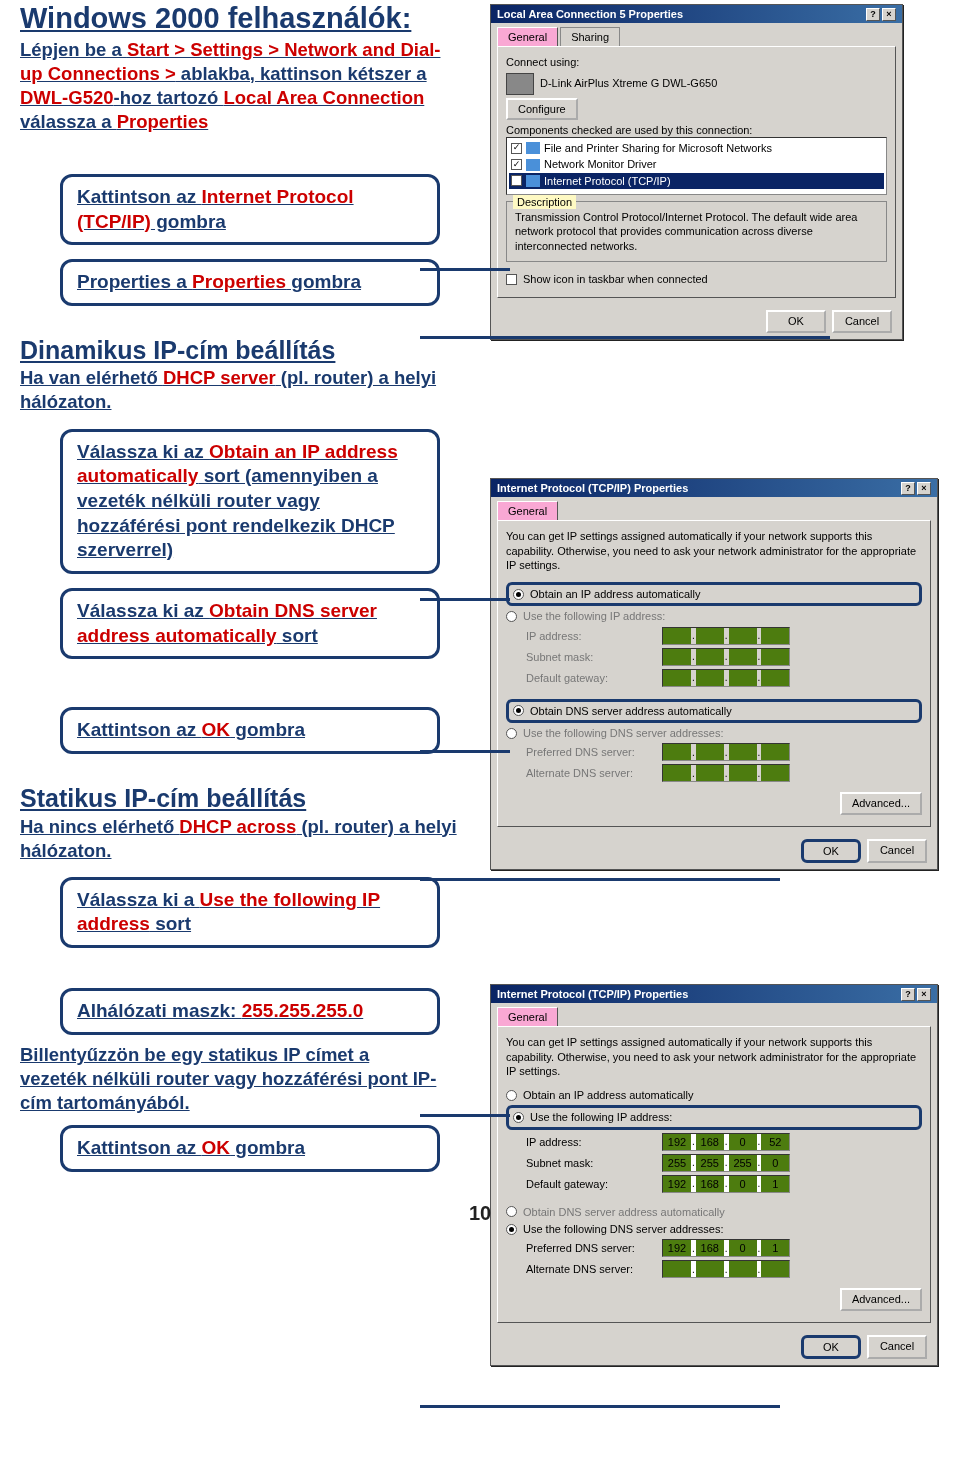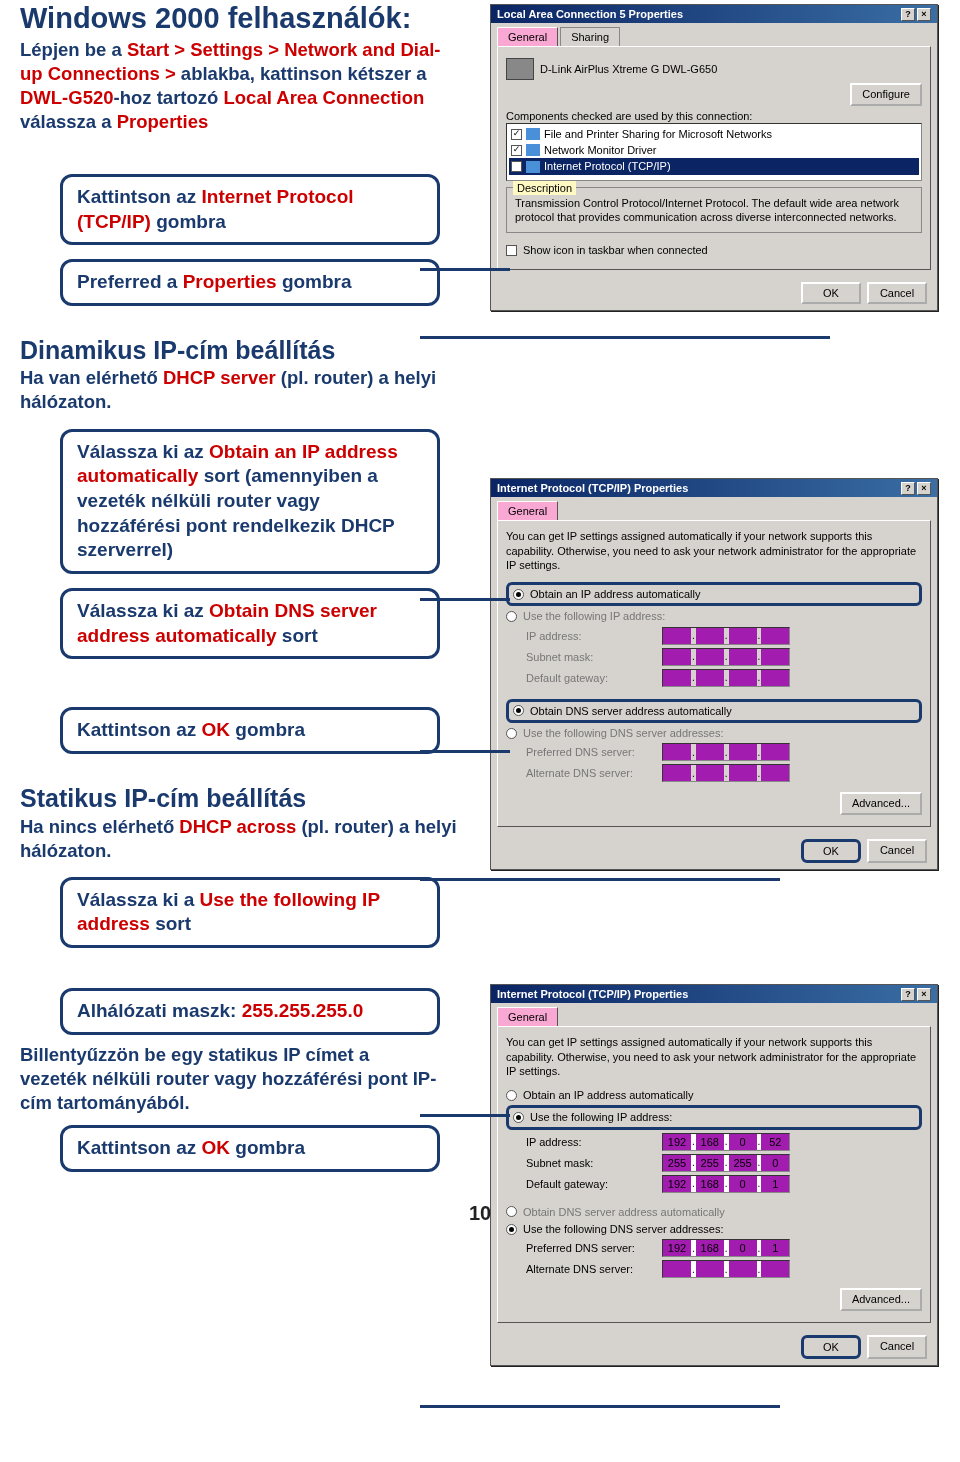--- a/index.html
+++ b/index.html
@@ -7,21 +7,21 @@
     font-family: Arial, Helvetica, sans-serif;
     width: 960px;
     height: 1462px;
     background: #fff;
     position: relative;
     color: #1a3a6e;
     font-size: 18px;
     line-height: 1.3;
   }
   .page { position: relative; padding: 0 20px 60px 20px; }
-  .left-col { width: 440px; }
+  .left-col { width: 440px; text-decoration: underline; }
   .heading { font-size: 29px; font-weight: bold; color: #1a3a6e; }
   .subheading { font-size: 25px; font-weight: bold; color: #1a3a6e; margin-top: 28px; }
   .para { font-size: 18.5px; color: #1a3a6e; font-weight: bold; }
   .red { color: #c00; font-weight: bold; }
   .navy { color: #1a3a6e; }
   .callout {
     border: 3px solid #1a3a6e;
     border-radius: 12px;
     padding: 8px 14px;
     margin-top: 14px;
@@ -66,21 +66,21 @@
   .listbox { background: #fff; border: 1px inset #888; padding: 2px; font-size: 11px; }
   .listitem { display: flex; align-items: center; gap: 4px; padding: 1px 2px; }
   .listitem.sel { background: #0a2464; color: #fff; }
   .chk { width: 11px; height: 11px; border: 1px solid #555; background: #fff; display: inline-flex; align-items: center; justify-content: center; font-size: 9px; }
   .chk.on::after { content: "✓"; }
   .winbtn { background: #d6d3ce; border: 2px outset #fff; padding: 2px 10px; font-size: 11px; min-width: 60px; text-align: center; }
   .fieldset { border: 1px solid #888; padding: 8px; margin-top: 6px; position: relative; }
   .fieldset .legend { position: absolute; top: -7px; left: 6px; background: #fef9c3; padding: 0 4px; font-size: 11px; }
   .radio { width: 11px; height: 11px; border: 1px solid #555; border-radius: 50%; background: #fff; display: inline-flex; align-items: center; justify-content: center; }
   .radio.on::after { content: ""; width: 5px; height: 5px; background: #000; border-radius: 50%; }
-  .ipcell { width: 28px; height: 16px; border: none; background: #a21caf; text-align: center; font-size: 11px; }
+  .ipcell { width: 28px; height: 16px; border: none; background: #4d7c0f; text-align: center; font-size: 11px; }
   .ipbox { background: #fff; border: 1px inset #888; display: inline-flex; align-items: center; padding: 0; }
   .ipbox.dis { background: #d6d3ce; }
   .dot { font-size: 10px; padding: 0 1px; }
   .gray { color: #777; }
   .dlg-foot { display: flex; justify-content: flex-end; gap: 6px; padding: 6px 10px; }
   .icon-sm { width: 14px; height: 12px; background: #4a90d9; display: inline-block; }
   .icon-adapter { width: 28px; height: 22px; background: #888; border: 1px solid #444; display: inline-block; }
 
   
   .line { position: absolute; background: #1a3a6e; height: 3px; z-index: 3; }
@@ -93,21 +93,21 @@
   <div class="left-col">
     <div class="heading">Windows 2000 felhasználók:</div>
     <p class="para">
       <span>Lépjen be a </span><span class="red">Start &gt; Settings &gt; Network and Dial-up Connections &gt;</span><span> ablakba, kattinson kétszer a </span><span class="red">DWL-G520</span><span>-hoz tartozó </span><span class="red">Local Area Connection</span><span> válassza a </span><span class="red">Properties</span>
     </p>
 
     <div class="callout indent" style="margin-top:40px;">
       <span>Kattintson az </span><span class="red">Internet Protocol (TCP/IP)</span><span> gombra</span>
     </div>
     <div class="callout indent">
-      <span>Preferred a </span><span class="red">Properties</span><span> gombra</span>
+      <span>Properties a </span><span class="red">Properties</span><span> gombra</span>
     </div>
   </div>
 
   <div class="left-col">
     <div class="subheading">Dinamikus IP-cím beállítás</div>
     <p class="para">
       <span>Ha van elérhető </span><span class="red">DHCP server</span><span> (pl. router) a helyi hálózaton.</span>
     </p>
 
     <div class="callout indent">
@@ -136,38 +136,39 @@
       <div><span class="navy">Alhálózati maszk: </span><span class="red">255.255.255.0</span></div>
     </div>
 
     <p class="para" style="margin-top:8px;width:420px;">Billentyűzzön be egy statikus IP címet a vezeték nélküli router vagy hozzáférési pont IP-cím tartományából.</p>
 
     <div class="callout indent" style="margin-top:10px;">
       <span>Kattintson az </span><span class="red">OK</span><span> gombra</span>
     </div>
   </div>
 
-  <div class="dlg" style="left:490px; top:4px; width:448px;">
+  <div class="dlg" style="left:490px; top:4px; width:413px;">
     <div class="dlg-title">
       <span>Local Area Connection 5 Properties</span>
       <div class="btns">
         <div class="tb">?</div>
         <div class="tb">×</div>
       </div>
     </div>
     <div class="tabset">
       <div class="tab active">General</div>
       <div class="tab">Sharing</div>
     </div>
     <div class="panel">
+      <div class="txt">Connect using:</div>
       <div class="row">
         <span class="icon-adapter"></span>
         <span class="txt" style="flex:1;">D-Link AirPlus Xtreme G DWL-G650</span>
       </div>
-      <div class="row" style="justify-content:flex-end;">
+      <div class="row" style="">
         <div class="winbtn">Configure</div>
       </div>
       <div class="txt" style="margin-top:0;">Components checked are used by this connection:</div>
       <div class="listbox" style="height:58px;overflow:hidden;">
         <div class="listitem">
             <span class="chk on"></span>
             <span class="icon-sm"></span>
             <span>File and Printer Sharing for Microsoft Networks</span>
           </div>
         <div class="listitem">

